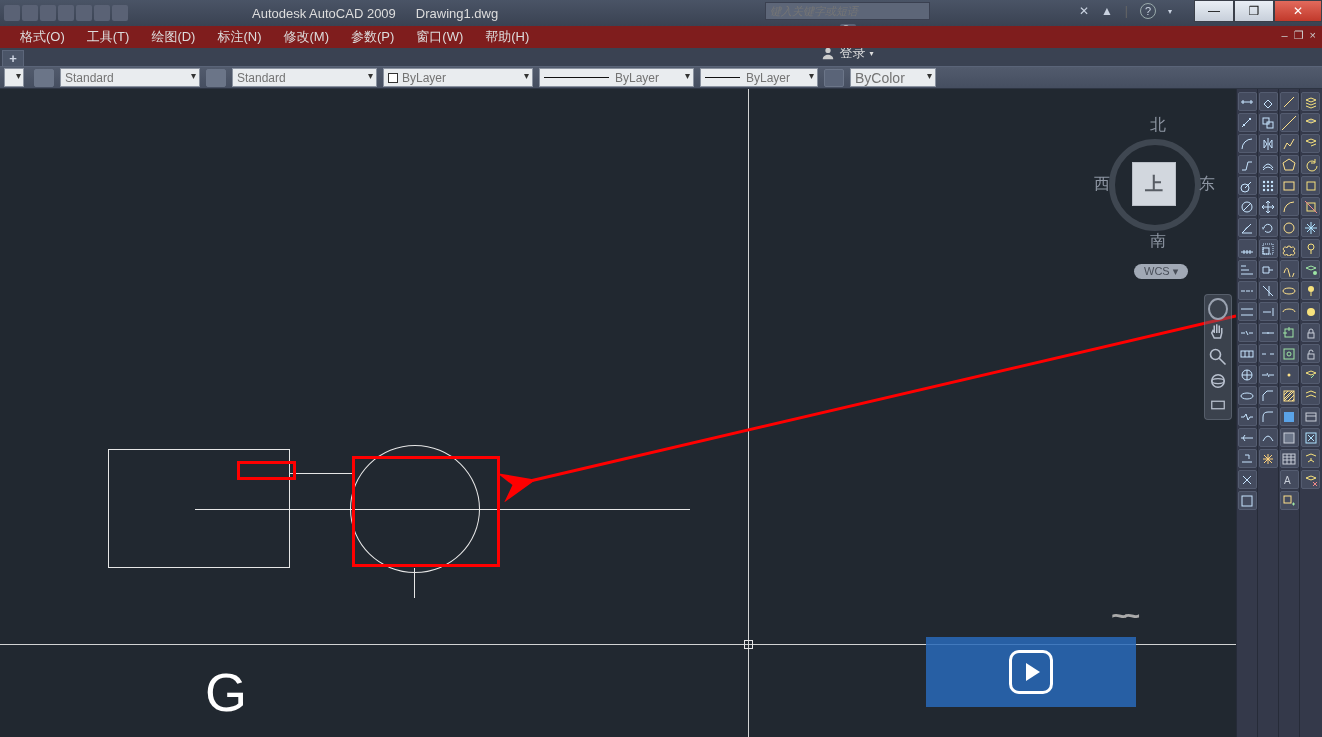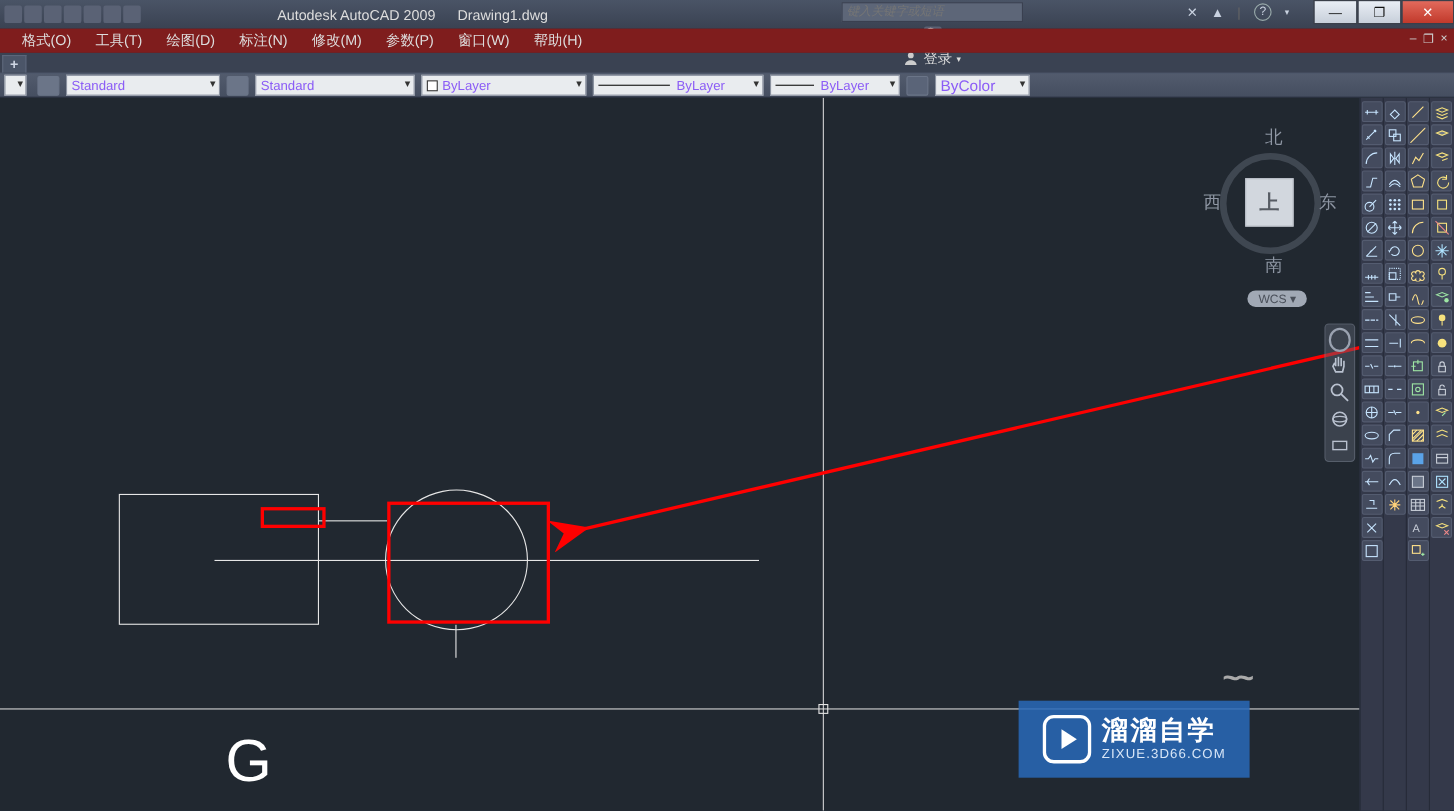--- a/index.html
+++ b/index.html
@@ -25,21 +25,21 @@
   
   .menubar { height: 22px; background: #7f1d1d; display: flex; align-items: center; padding-left: 20px; gap: 22px; color: #ddd; font-size: 13px; position: relative; }
   .menubar .mini-controls { position: absolute; right: 6px; top: 3px; display: flex; gap: 6px; color: #ccc; font-size: 11px; }
 
   
   .tabstrip { height: 18px; background: #3a4252; display: flex; align-items: flex-end; }
   .plus-tab { width: 22px; height: 16px; margin-left: 2px; background: #4b5568; border: 1px solid #5c667a; border-bottom: none; display: flex; align-items: center; justify-content: center; color: #cfd6e4; font-weight: bold; font-size: 13px; }
 
   
   .propbar { height: 23px; background: linear-gradient(#525b6d,#454e60); display: flex; align-items: center; gap: 6px; padding: 0 4px; border-top: 1px solid #5a6478; border-bottom: 1px solid #2d3442; }
-  .prop-select { height: 19px; background: #e9ecef; border: 1px solid #8a92a0; display: flex; align-items: center; padding: 0 4px; font-size: 12px; color: #8b5cf6; position: relative; }
+  .prop-select { height: 19px; background: #e9ecef; border: 1px solid #8a92a0; display: flex; align-items: center; padding: 0 4px; font-size: 12px; color: #737373; position: relative; }
   .prop-select::after { content: "▾"; position: absolute; right: 3px; top: 1px; font-size: 10px; color: #333; }
   .prop-select.wide1 { width: 140px; }
   .prop-select.wide2 { width: 145px; }
   .prop-select.mid { width: 150px; }
   .prop-select.line { width: 155px; }
   .prop-select.line2 { width: 118px; }
   .prop-select.bycolor { width: 86px; font-size: 14px; }
   .color-swatch { width: 10px; height: 10px; border: 1px solid #333; margin-right: 4px; background: #fff; display: inline-block; }
   .pb-icon { width: 20px; height: 18px; background: #5a6478; border: 1px solid #6b7588; border-radius: 2px; }
   .pb-icon.style { background: #6b7588; }
@@ -269,24 +269,20 @@
           <svg viewBox="0 0 16 16">
             <rect x="3" y="5" width="10" height="6" fill="none" stroke="#b9c1cf"></rect>
           </svg>
         </div>
     </div>
 
     <div class="tilde">~~</div>
 
     <div class="watermark">
       <div class="wm-play"></div>
-      <div class="wm-text">
-        <span class="wm-cn">溜溜自学</span>
-        <span class="wm-en">ZIXUE.3D66.COM</span>
-      </div>
     </div>
   </div>
 </div>
 
 <div class="right-panels">
 
   <div class="tool-col">
     <div class="tool-btn">
         <svg viewBox="0 0 14 14">
           <path d="M1 7h12M3 5v4M11 5v4" stroke="#c7e5ff" fill="none"></path>

